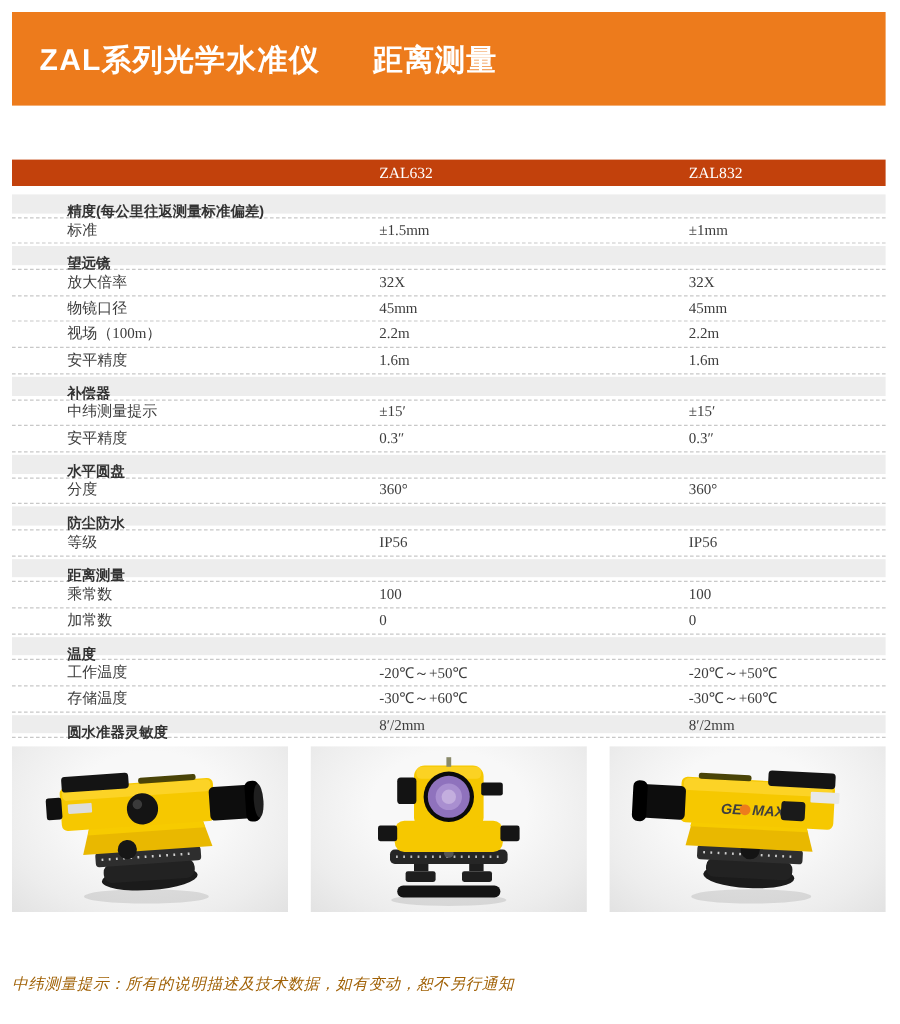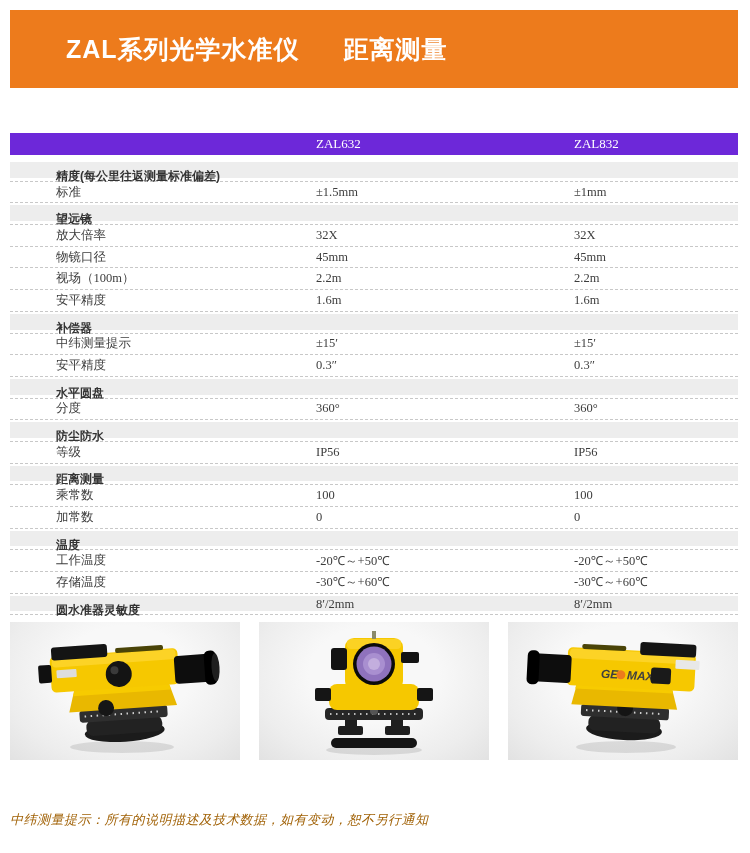--- a/index.html
+++ b/index.html
@@ -8,28 +8,28 @@
     position:relative; width:750px; height:853px; background:#ffffff;
     font-family:"Liberation Sans", sans-serif; overflow:hidden;
   }
 
   
   .banner {
     position:absolute; left:10px; top:10px; width:728px; height:78px;
     background:#ED7B1C; display:flex; align-items:center;
   }
   .banner .title {
-    margin-left:56px; display:flex; gap:44px;
+    margin-left:23px; display:flex; gap:44px;
     color:#ffffff; font-size:25px; font-weight:bold; letter-spacing:1px;
   }
 
   
   .spec-table { position:absolute; left:10px; top:133px; width:728px; }
   .thead {
-    height:22px; background:#6d28d9; display:flex; align-items:center;
+    height:22px; background:#c2410c; display:flex; align-items:center;
     color:#ffffff; font-family:"Liberation Serif", serif; font-size:13px;
     margin-bottom:5px;
   }
   .c1 { width:295px; padding-left:46px;font-family:Liberation Serif, serif; }
   .c2 { width:258px; padding-left:11px; }
   .c3 { flex:1;     padding-left:11px; }
 
   .trow {
     position:relative; height:21.7px; display:flex; align-items:center;
     border-bottom:1px dashed #c8c8c8;

